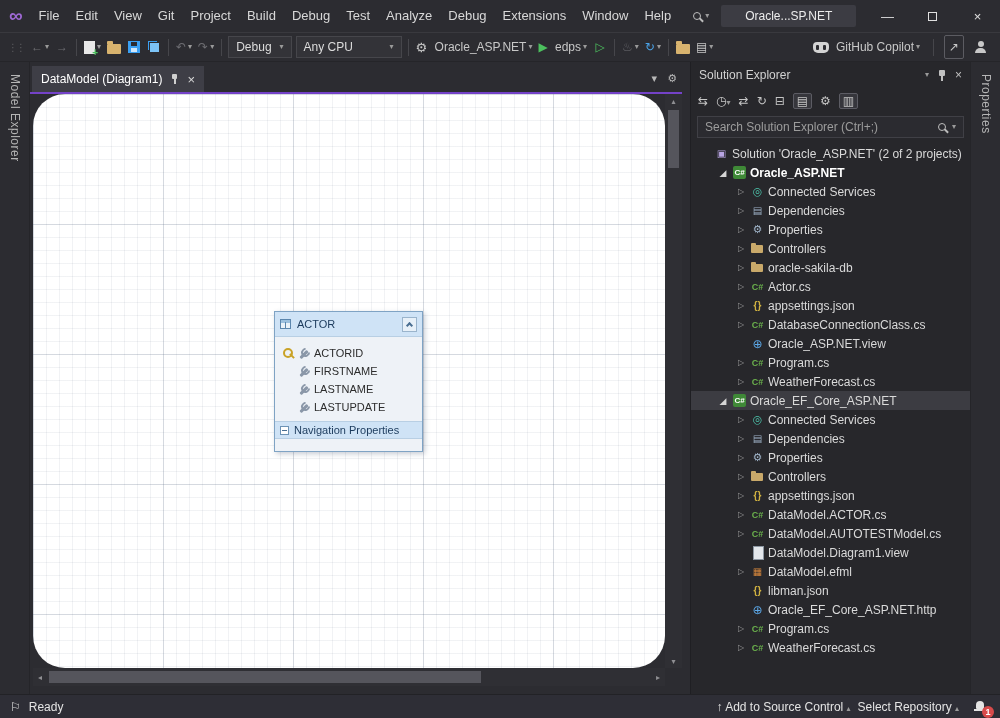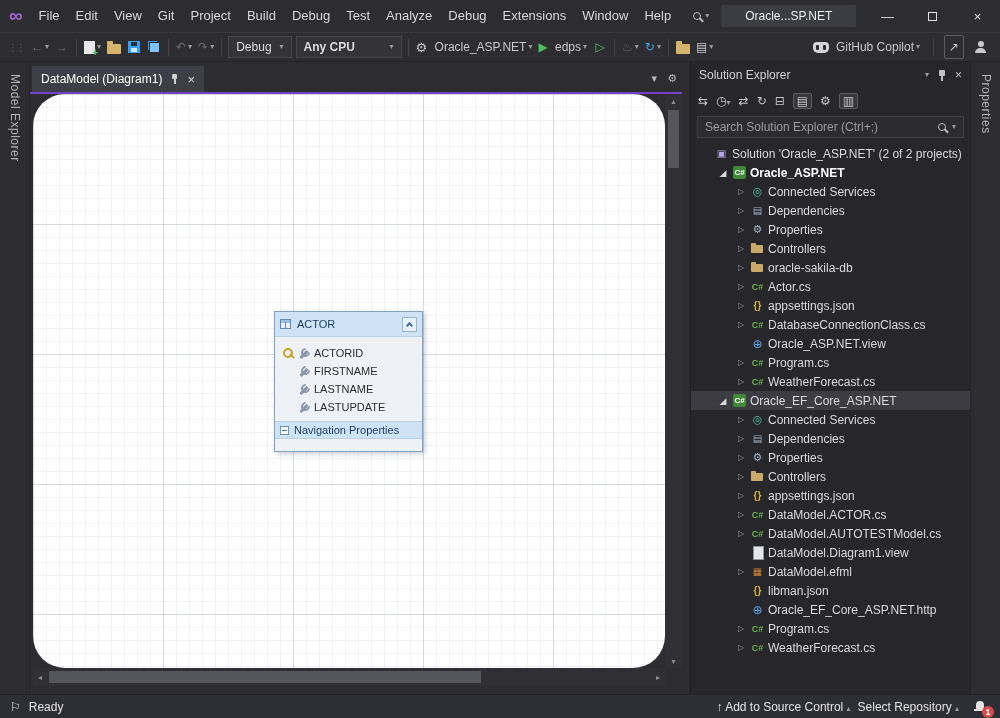--- a/index.html
+++ b/index.html
@@ -199,21 +199,21 @@
         <span class="ic-saveall"></span>
       </span>
     <span class="tsep"></span>
     <span class="tbtn dim">↶<span class="caret">▾</span></span>
     <span class="tbtn dim">↷<span class="caret">▾</span></span>
     <span class="tsep"></span>
     <span class="combo">
         <span>Debug</span>
         <span class="caret">▾</span>
       </span>
-    <span class="combo" style="min-width:106px;font-weight:bold;">
+    <span class="combo" style="min-width:106px;">
         <span>Any CPU</span>
         <span class="caret" style="margin-left:auto;">▾</span>
       </span>
     <span class="tsep"></span>
     <span class="tbtn"><span style="font-size:13px;">⚙</span>&nbsp;<span>Oracle_ASP.NET</span><span class="caret">▾</span></span>
     <span class="tbtn"><span class="green">▶</span>&nbsp;<span>edps</span><span class="caret">▾</span></span>
     <span class="tbtn">
         <span class="green">▷</span>
       </span>
     <span class="tsep"></span>

